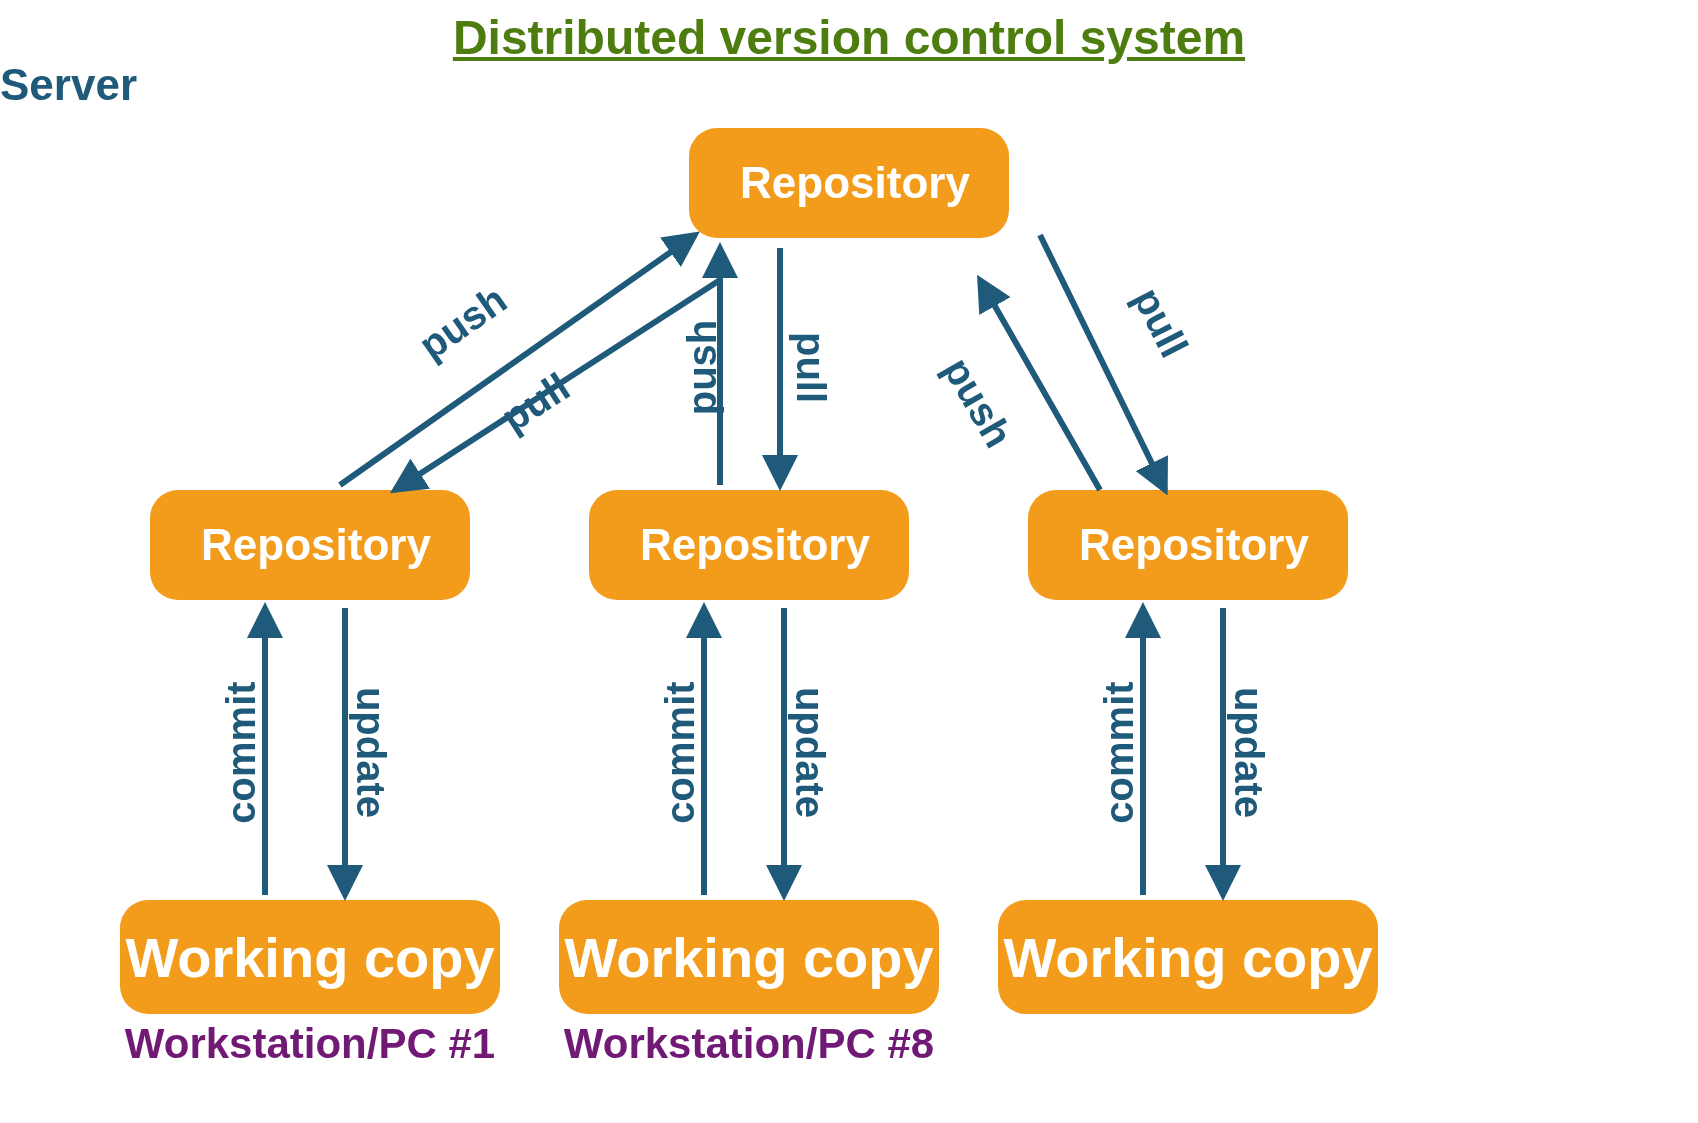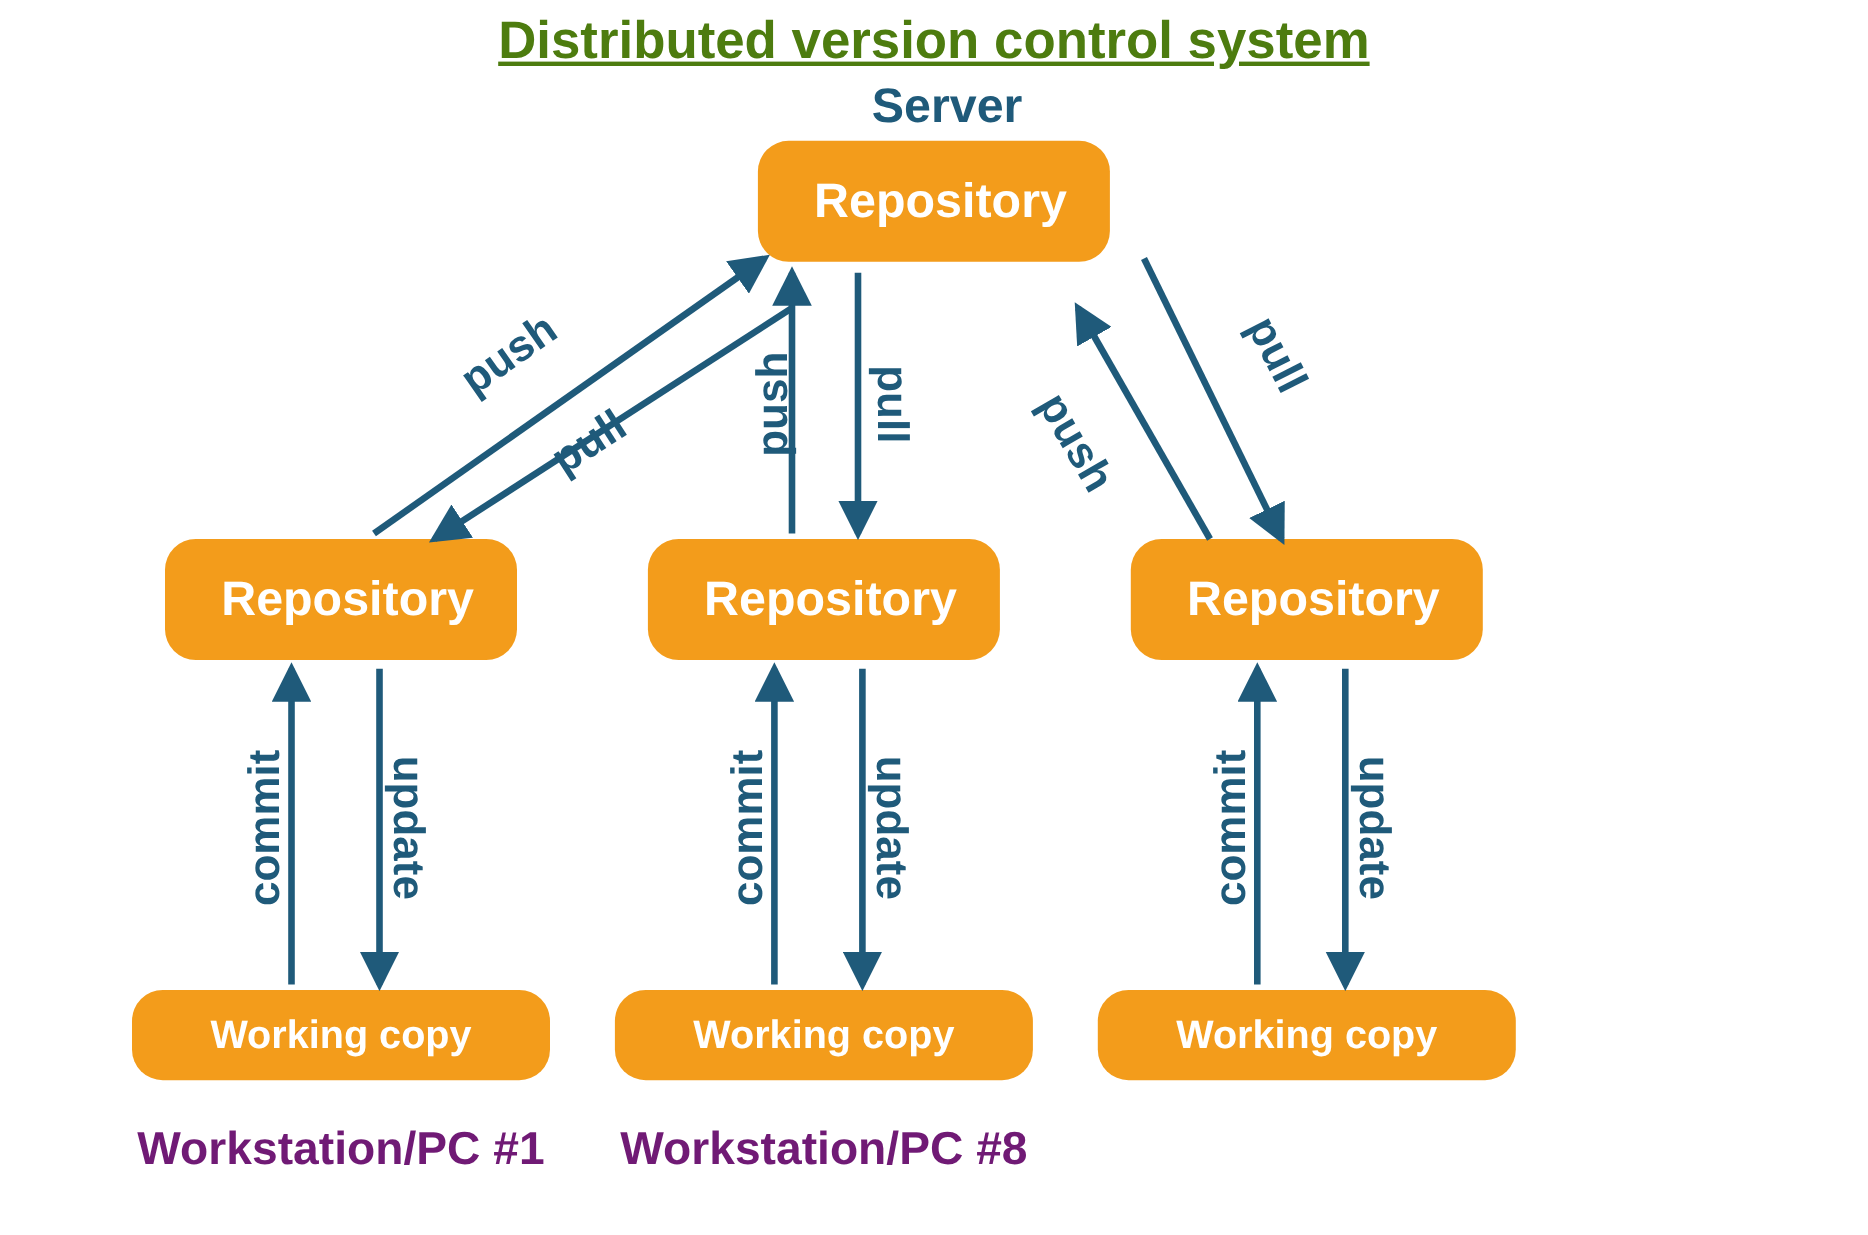--- a/index.html
+++ b/index.html
@@ -21,48 +21,46 @@
     top: 10px;
     text-align: center;
     font-size: 48px;
     font-weight: 700;
     color: #4d7c0f;
     text-decoration: underline;
   }
   .server-label {
     position: absolute;
     left: 0; right: 0;
-    top: 72px;
-    text-align: center;
+    top: 60px;
     font-size: 44px;
     font-weight: 700;
     color: #1f5a7a;
-    margin-left: 24px;
   }
   .node {
     position: absolute;
     background: #f39c1b;
     color: #fff;
     font-weight: 700;
     border-radius: 28px;
     display: flex;
     align-items: center;
     justify-content: center;
     box-sizing: border-box;
   }
   .repo {
     width: 320px;
     height: 110px;
     font-size: 44px;
     padding-left: 12px;
   }
   .working {
     width: 380px;
-    height: 82px;
-    font-size: 36px;
+    height: 114px;
+    font-size: 56px;
   }
   .ws-label {
     position: absolute;
     font-size: 42px;
     font-weight: 700;
     color: #701a75;
     text-align: center;
   }
   svg.arrows {
     position: absolute;

